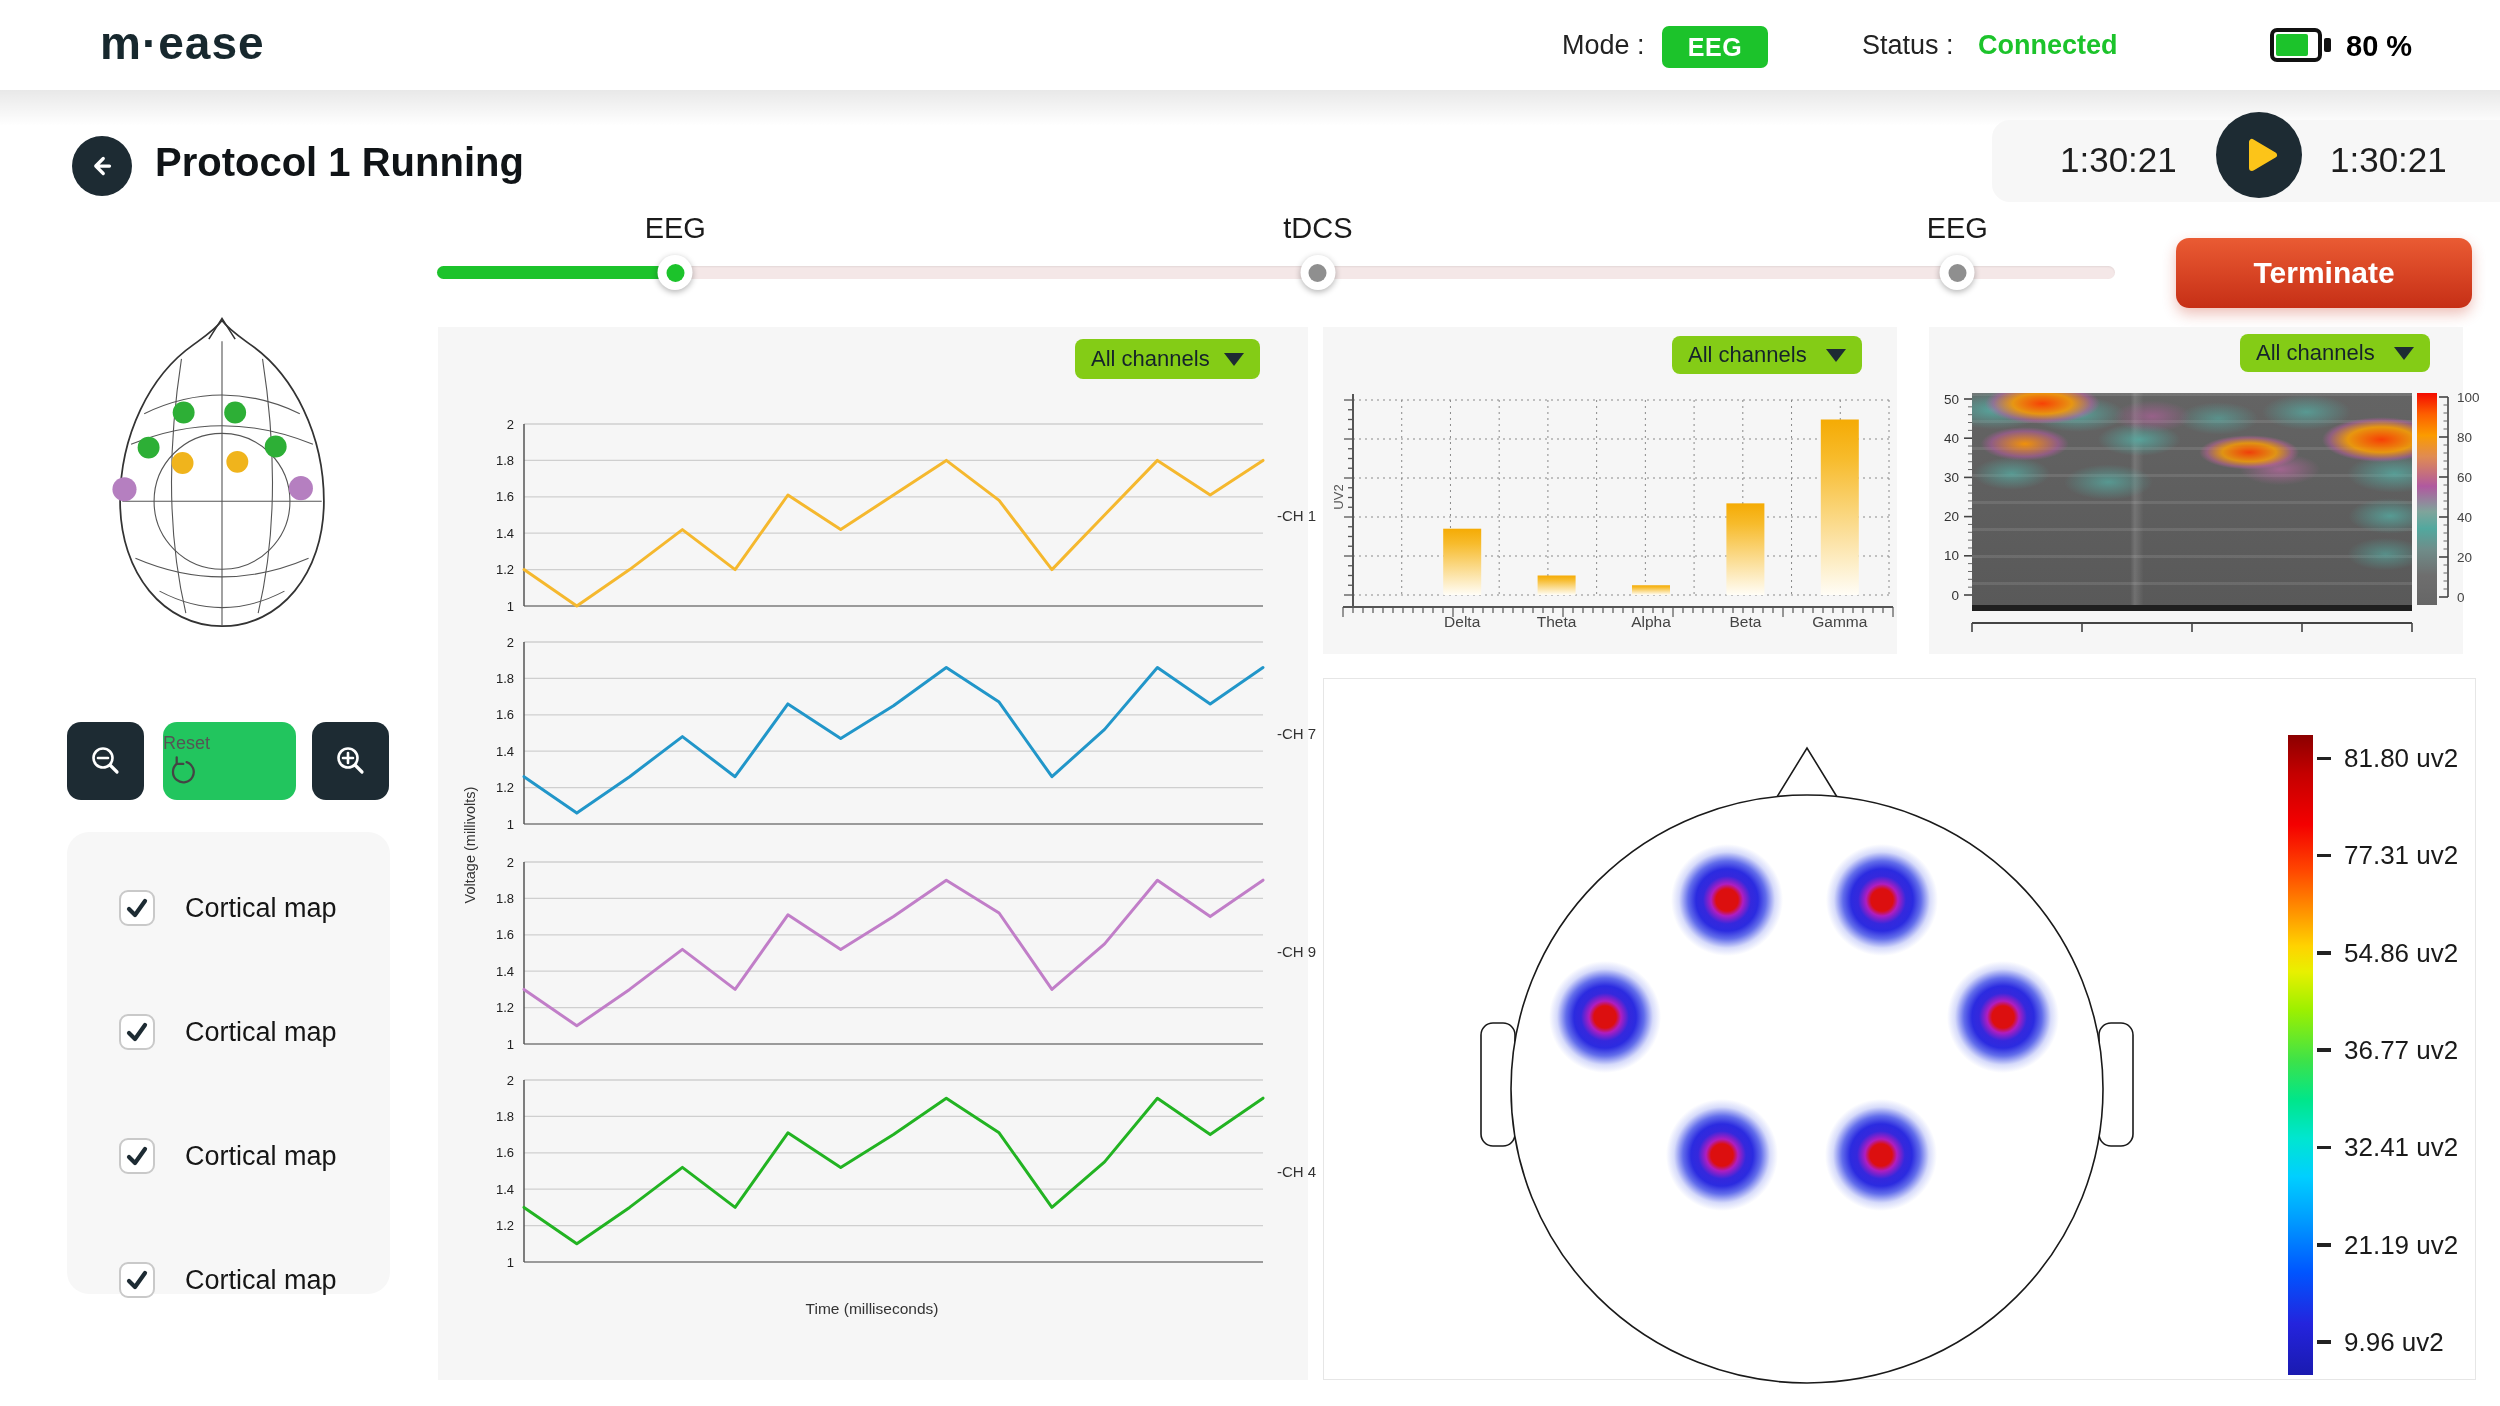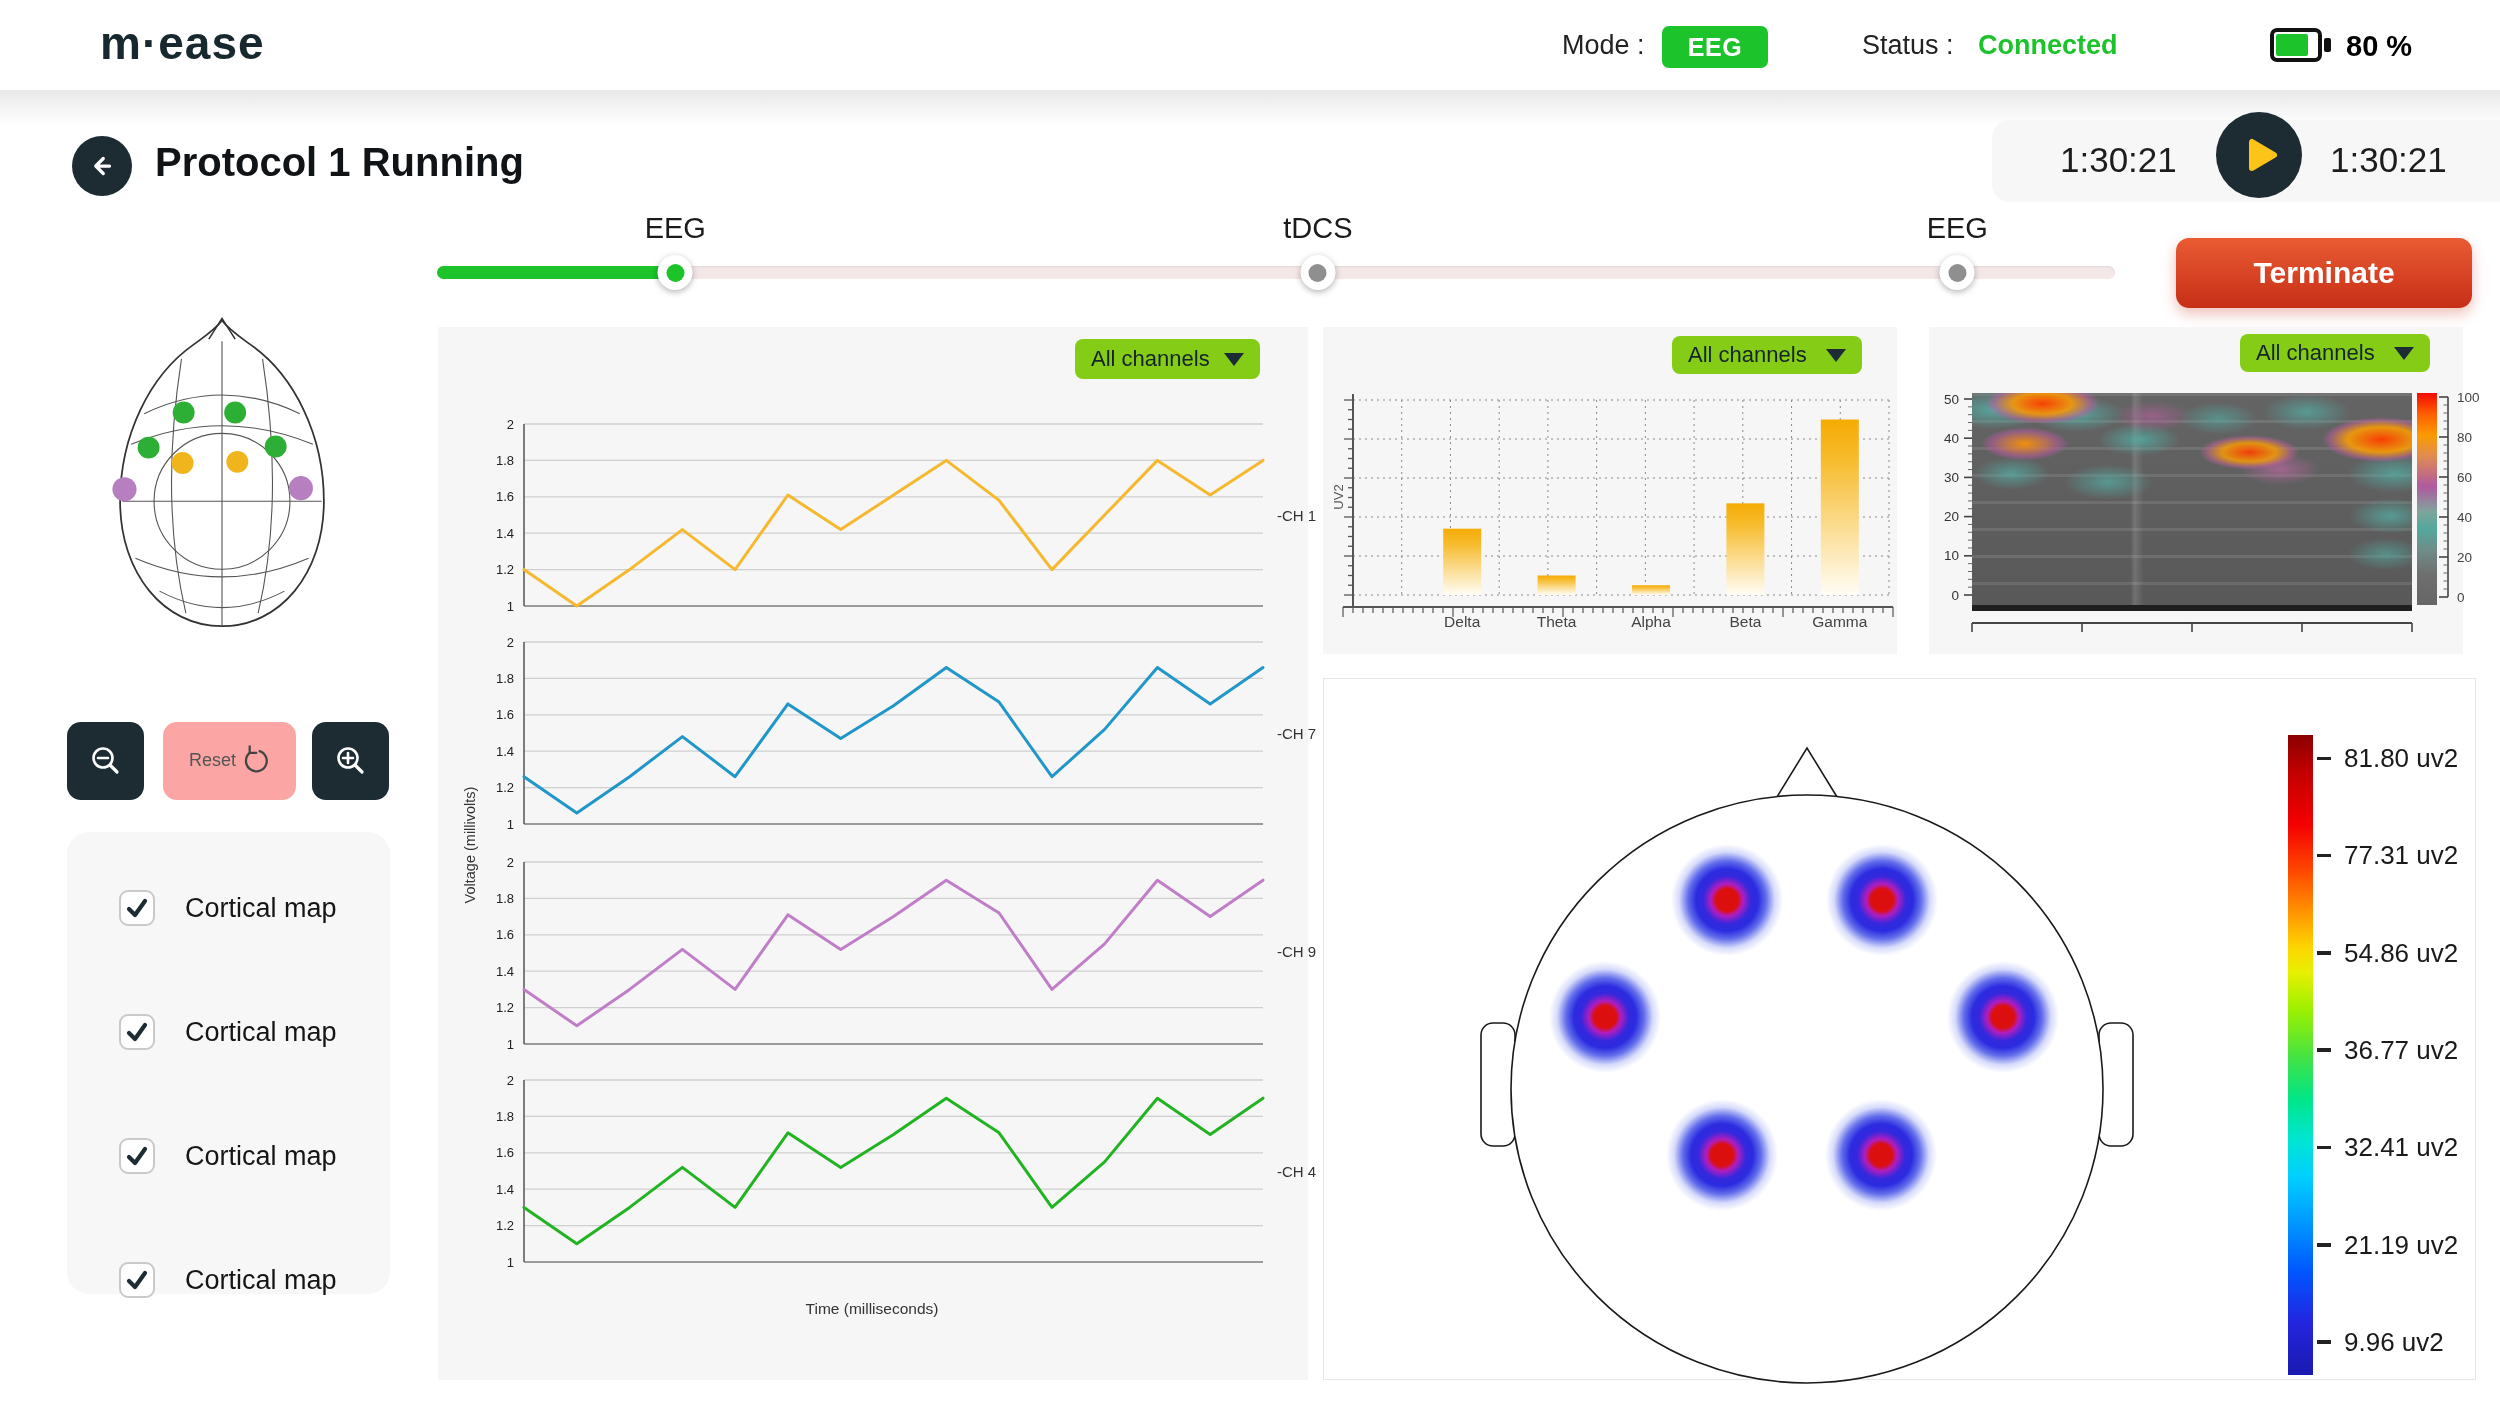--- a/index.html
+++ b/index.html
@@ -44,22 +44,22 @@
   .knob .dot{width:18px;height:18px;border-radius:50%;}
 
   .terminate-btn{position:absolute;left:2176px;top:238px;width:296px;height:70px;border-radius:13px;border:none;cursor:pointer;
                  background:linear-gradient(180deg,#ea5b33,#c62f16);color:#fff;font-size:30px;font-weight:700;
                  font-family:inherit;box-shadow:0 6px 14px rgba(198,47,22,.3);}
 
   
   .head-svg{position:absolute;left:96px;top:312px;}
   .dark-btn{position:absolute;top:722px;width:77px;height:78px;background:#1d2b33;border-radius:14px;
             display:flex;align-items:center;justify-content:center;cursor:pointer;}
-  .reset-btn{position:absolute;left:163px;top:722px;width:133px;height:78px;background:#fca5a5;border-radius:14px;
-             display:flex;flex-direction:row;align-items:center;justify-content:center;cursor:pointer;}
+  .reset-btn{position:absolute;left:163px;top:722px;width:133px;height:78px;background:#22c55e;border-radius:14px;
+             display:flex;flex-direction:column;justify-content:center;cursor:pointer;}
   .reset-label{font-size:18px;color:#555;line-height:1;margin-bottom:3px;}
   .checkbox-panel{position:absolute;left:67px;top:832px;width:323px;height:462px;background:#f7f7f7;border-radius:22px;
                   box-sizing:border-box;padding:58px 0 0 52px;display:flex;flex-direction:column;gap:88px;}
   .cb-row{display:flex;align-items:center;}
   .cb-box{width:36px;height:36px;background:#fff;border:2px solid #c9c9c9;border-radius:9px;box-sizing:border-box;
           display:flex;align-items:center;justify-content:center;cursor:pointer;}
   .cb-label{margin-left:30px;font-size:27px;color:#161616;}
 
   
   .panel{position:absolute;background:#f6f6f6;}

